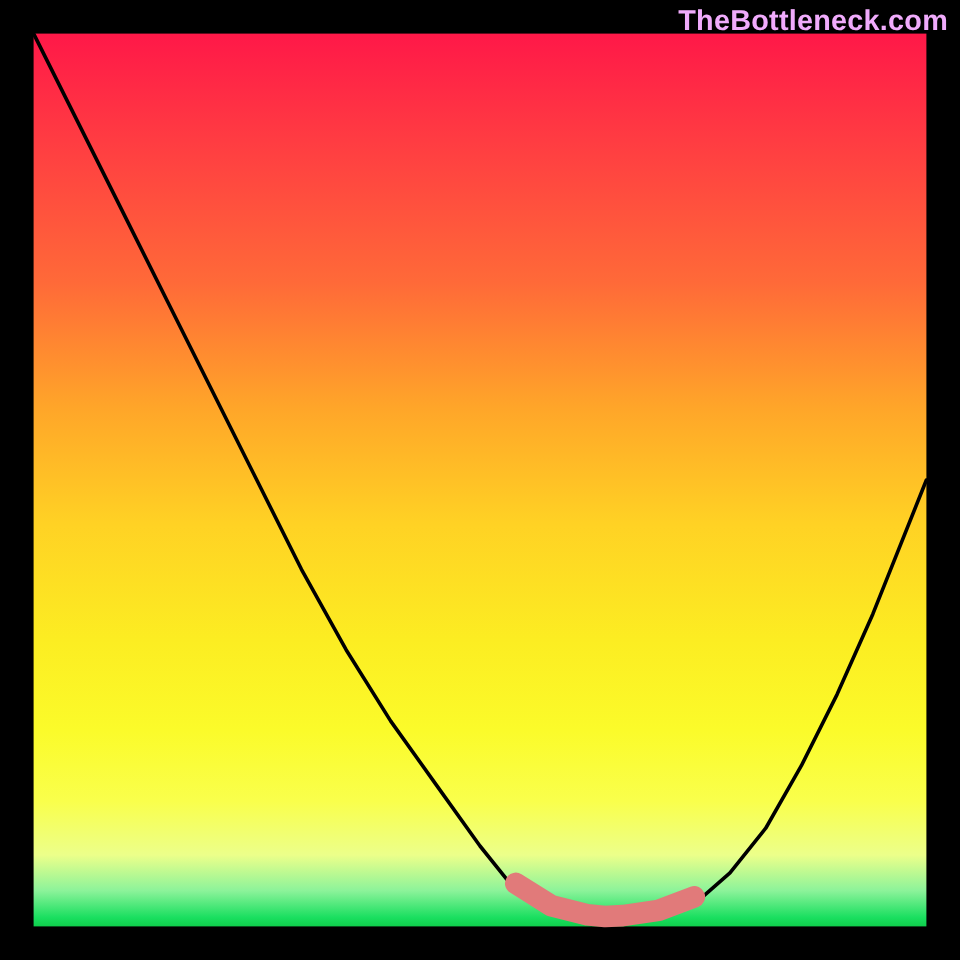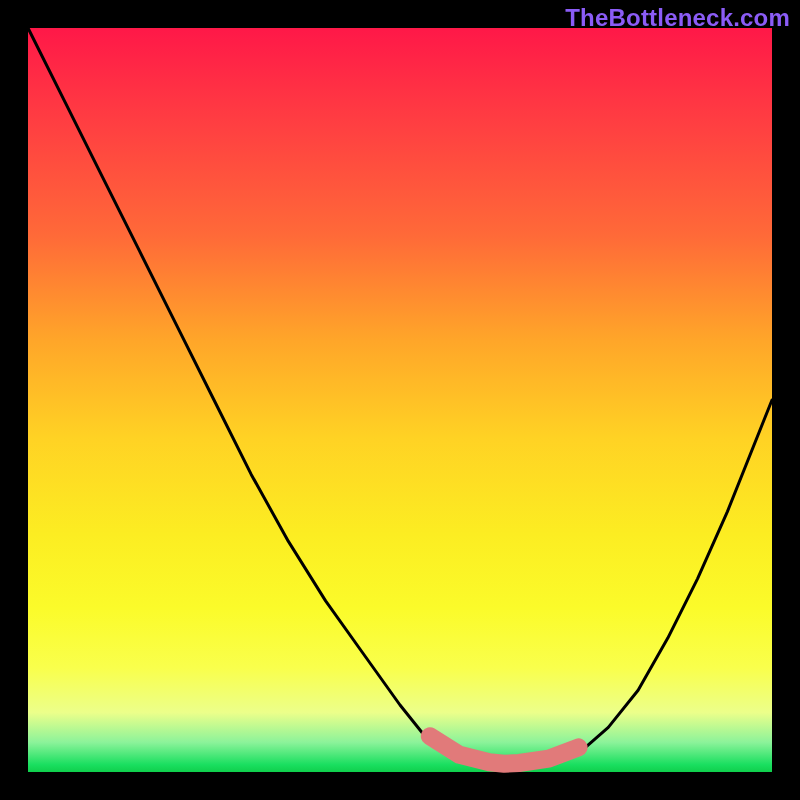--- a/index.html
+++ b/index.html
@@ -14,21 +14,21 @@
   .frame {
     position: relative;
     width: 800px;
     height: 800px;
     background: #000;
   }
   .attribution {
     position: absolute;
     top: 4px;
     right: 10px;
-    color: #8b5cf6;
+    color: #f0abfc;
     font-size: 24px;
     font-weight: bold;
     letter-spacing: 0.2px;
     z-index: 10;
   }
   .plot-area {
     position: absolute;
     left: 28px;
     top: 28px;
     width: 744px;

